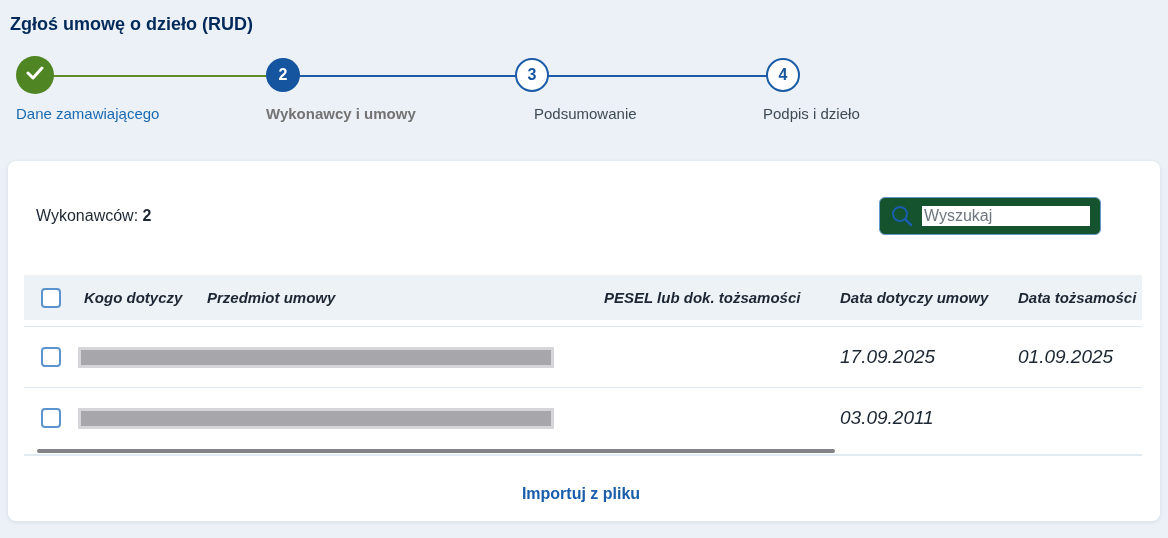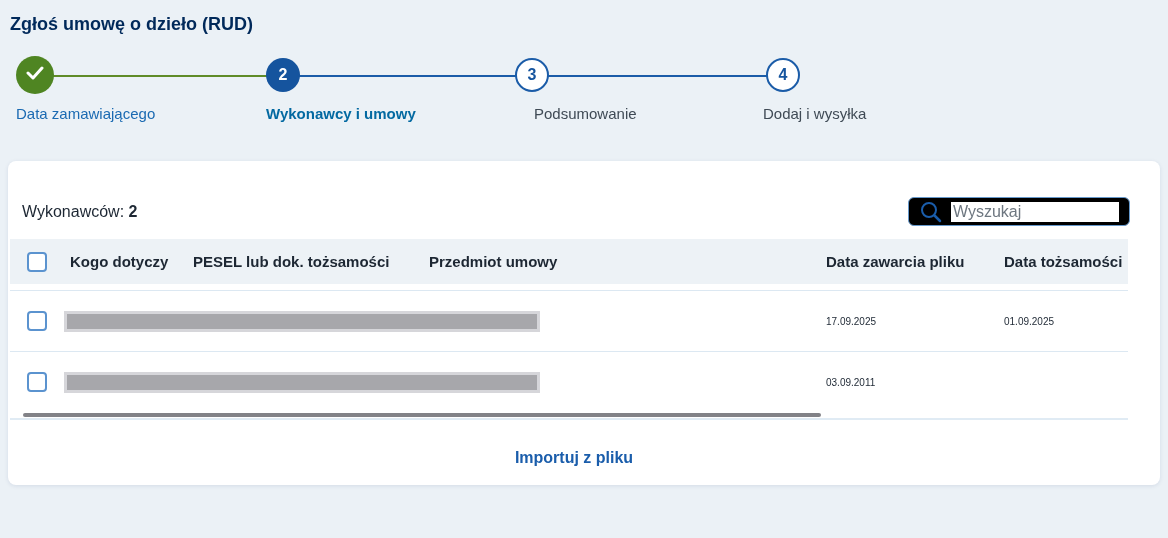--- a/index.html
+++ b/index.html
@@ -30,59 +30,59 @@
     display: flex; align-items: center; justify-content: center;
     font-weight: bold; font-size: 16px; z-index: 1;
   }
   .scircle.done   { left: 8px;  top: -1px; width: 38px; height: 38px; background: #4f8522; }
   .scircle.active { left: 258px; top: 1px; width: 34px; height: 34px; background: #15549e; color: #fff; }
   .scircle.todo   { top: 1px; width: 34px; height: 34px; background: #fff; border: 2px solid #1b5ca8; color: #15549e; }
   .scircle.pos3 { left: 507px; }
   .scircle.pos4 { left: 758px; }
   .slabel { position: absolute; top: 48px; font-size: 15px; white-space: nowrap; }
   .slabel.l1 { left: 8px;  color: #1a6ab2; cursor: pointer; }
-  .slabel.l2 { left: 258px; color: #0369a1; font-weight: bold; }
+  .slabel.l2 { left: 258px; color: #737373; font-weight: bold; }
   .slabel.l3 { left: 526px; color: #3f4a55; }
   .slabel.l4 { left: 755px; color: #3f4a55; }
 
   
   .card {
     margin-top: 12px;
     background: #ffffff;
     border-radius: 8px;
     box-shadow: 0 1px 4px rgba(0, 40, 100, 0.10);
-    padding: 36px 16px 18px 2px;
+    padding: 36px 16px 18px 16px;
   }
   .toolbar { display: flex; justify-content: space-between; align-items: center; padding-left: 12px; }
   .count { font-size: 16px; color: #1d2733; }
   .count b { font-weight: bold; }
   .searchbox {
     display: flex; align-items: center; gap: 8px;
-    width: 222px; height: 29px; margin-right: 14px;
+    width: 222px; height: 38px; margin-right: 43px;
     border: 1px solid #6699cc; border-radius: 6px;
-    background: #000000; padding: 0 10px;
+    background: #14532d; padding: 0 10px;
   }
   .searchbox input {
     border: none; outline: none; width: 100%;
     font-size: 16px; color: #333;
     font-family: "Liberation Sans", sans-serif;
   }
   .searchbox input::placeholder { color: #6e7780; }
 
   
-  .tbl { margin-top: 13px; width: 1118px; }
+  .tbl { margin-top: 40px; width: 1118px; font-style: italic; }
   .thead {
     display: flex; align-items: center; height: 45px;
     background: #edf2f6; margin-bottom: 6px;
     font-size: 15px; font-weight: bold; color: #1d2733;
   }
   .trow {
     display: flex; align-items: center; height: 61px;
     border-top: 1px solid #dce8f2;
-    font-size: 10px; color: #1d2733;
+    font-size: 19px; color: #1d2733;
   }
   .cell.th, .cell.td { padding-left: 6px; white-space: nowrap; }
   .col-check { width: 54px; display: flex; justify-content: center; }
   .col-kogo { width: 123px; }
   .col-pesel { width: 236px; }
   .col-przedmiot { width: 397px; }
   .col-span3 { width: 756px; }
   .col-zawarcia { width: 178px; }
   .col-rozp { flex: 1; overflow: hidden; }
   .checkbox {
@@ -131,24 +131,24 @@
     <div class="scircle active">
       <span>2</span>
     </div>
     <div class="scircle todo pos3">
       <span>3</span>
     </div>
     <div class="scircle todo pos4">
       <span>4</span>
     </div>
 
-    <div class="slabel l1">Data zamawiającego</div>
+    <div class="slabel l1">Dane zamawiającego</div>
     <div class="slabel l2">Wykonawcy i umowy</div>
     <div class="slabel l3">Podsumowanie</div>
-    <div class="slabel l4">Dodaj i wysyłka</div>
+    <div class="slabel l4">Podpis i dzieło</div>
   </div>
 
   <div class="card">
 
     <div class="toolbar">
       <div class="count">
         <span>Wykonawców:</span>
         <b>2</b>
       </div>
       <div class="searchbox">
@@ -161,23 +161,23 @@
         <input type="text" placeholder="Wyszukaj" style="">
       </div>
     </div>
 
     <div class="tbl">
       <div class="thead">
         <div class="cell col-check">
           <div class="checkbox"></div>
         </div>
         <div class="cell th col-kogo">Kogo dotyczy</div>
+        <div class="cell th col-przedmiot">Przedmiot umowy</div>
         <div class="cell th col-pesel">PESEL lub dok. tożsamości</div>
-        <div class="cell th col-przedmiot">Przedmiot umowy</div>
-        <div class="cell th col-zawarcia">Data zawarcia pliku</div>
+        <div class="cell th col-zawarcia">Data dotyczy umowy</div>
         <div class="cell th col-rozp">Data tożsamości</div>
       </div>
 
       <div class="trow">
         <div class="cell col-check">
           <div class="checkbox"></div>
         </div>
         <div class="cell col-span3">
           <div class="redact"></div>
         </div>

